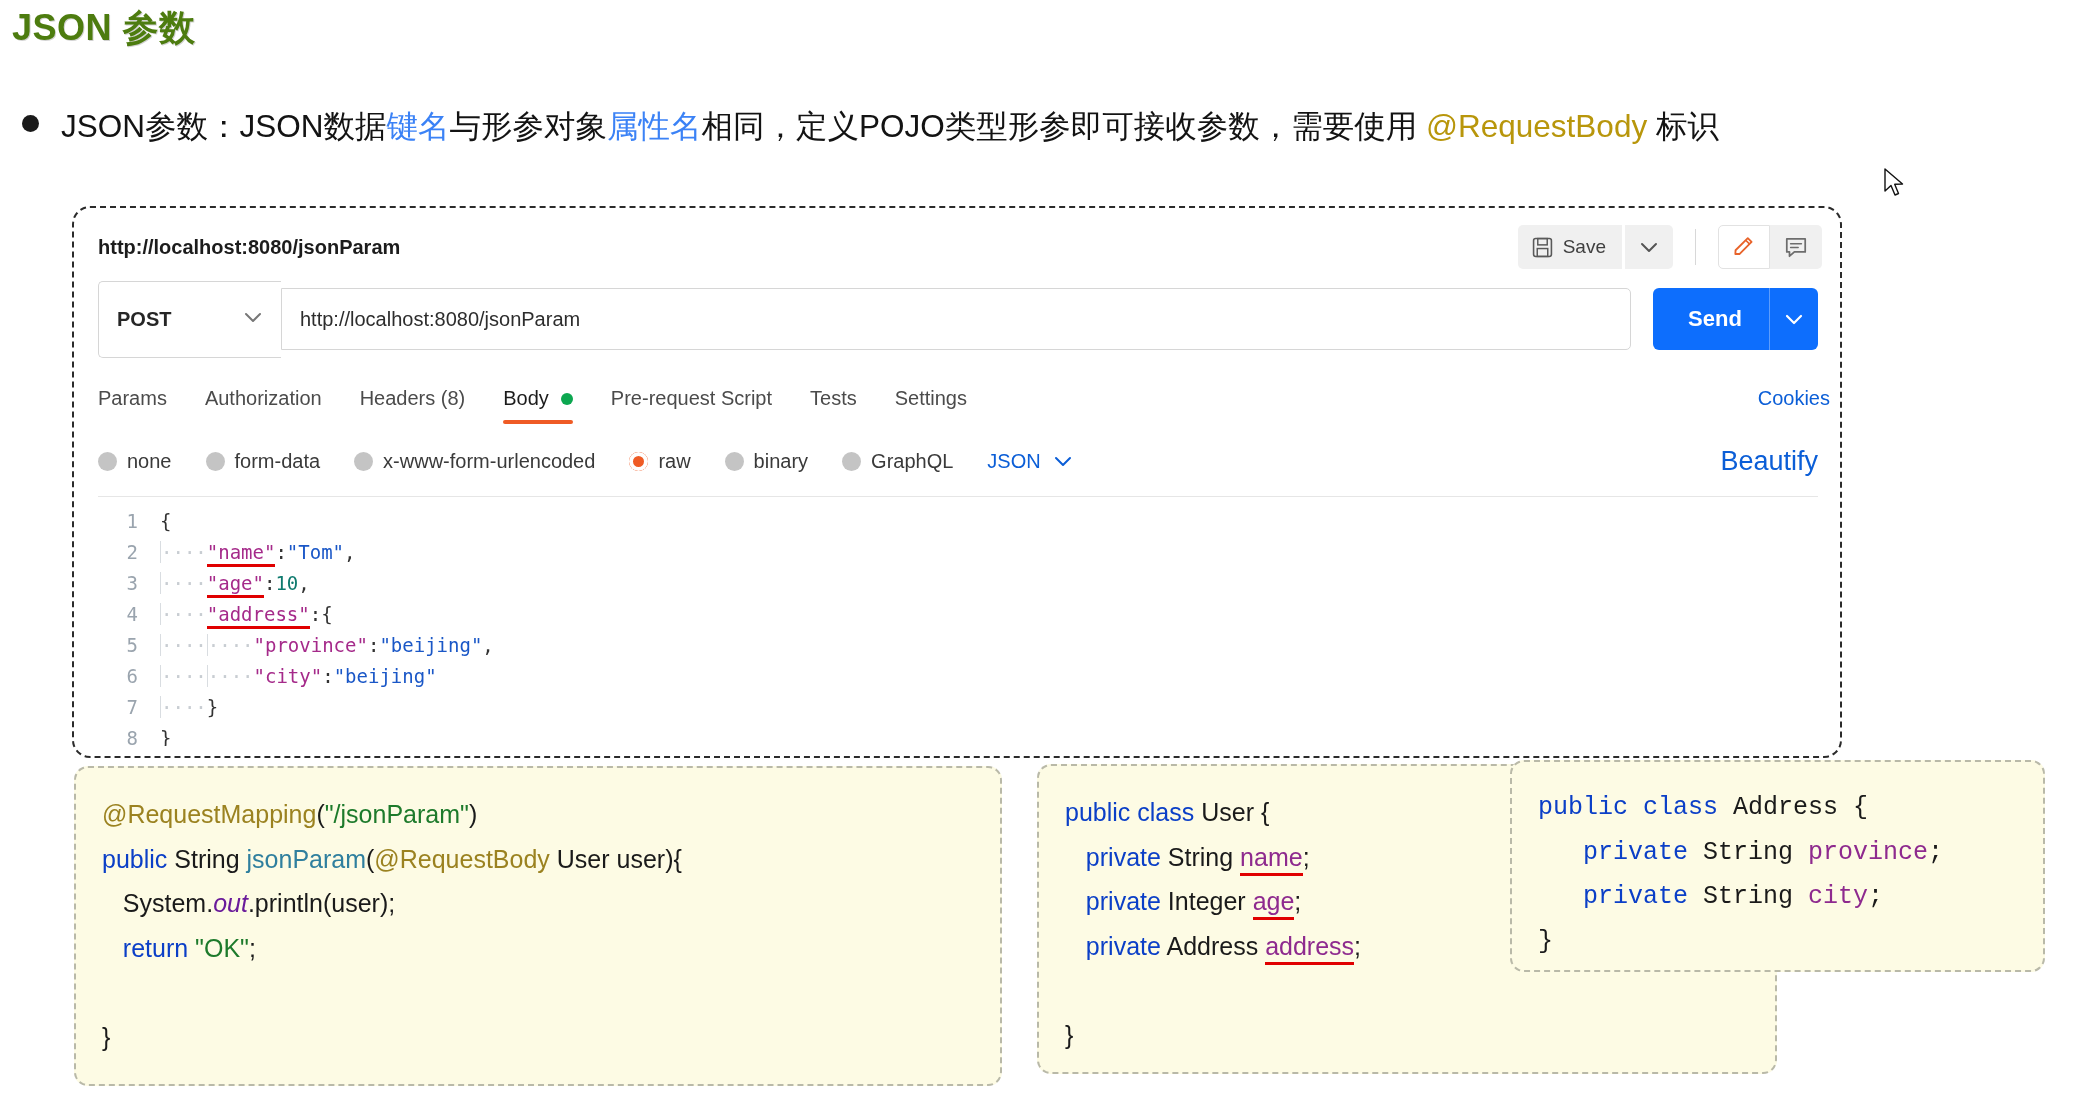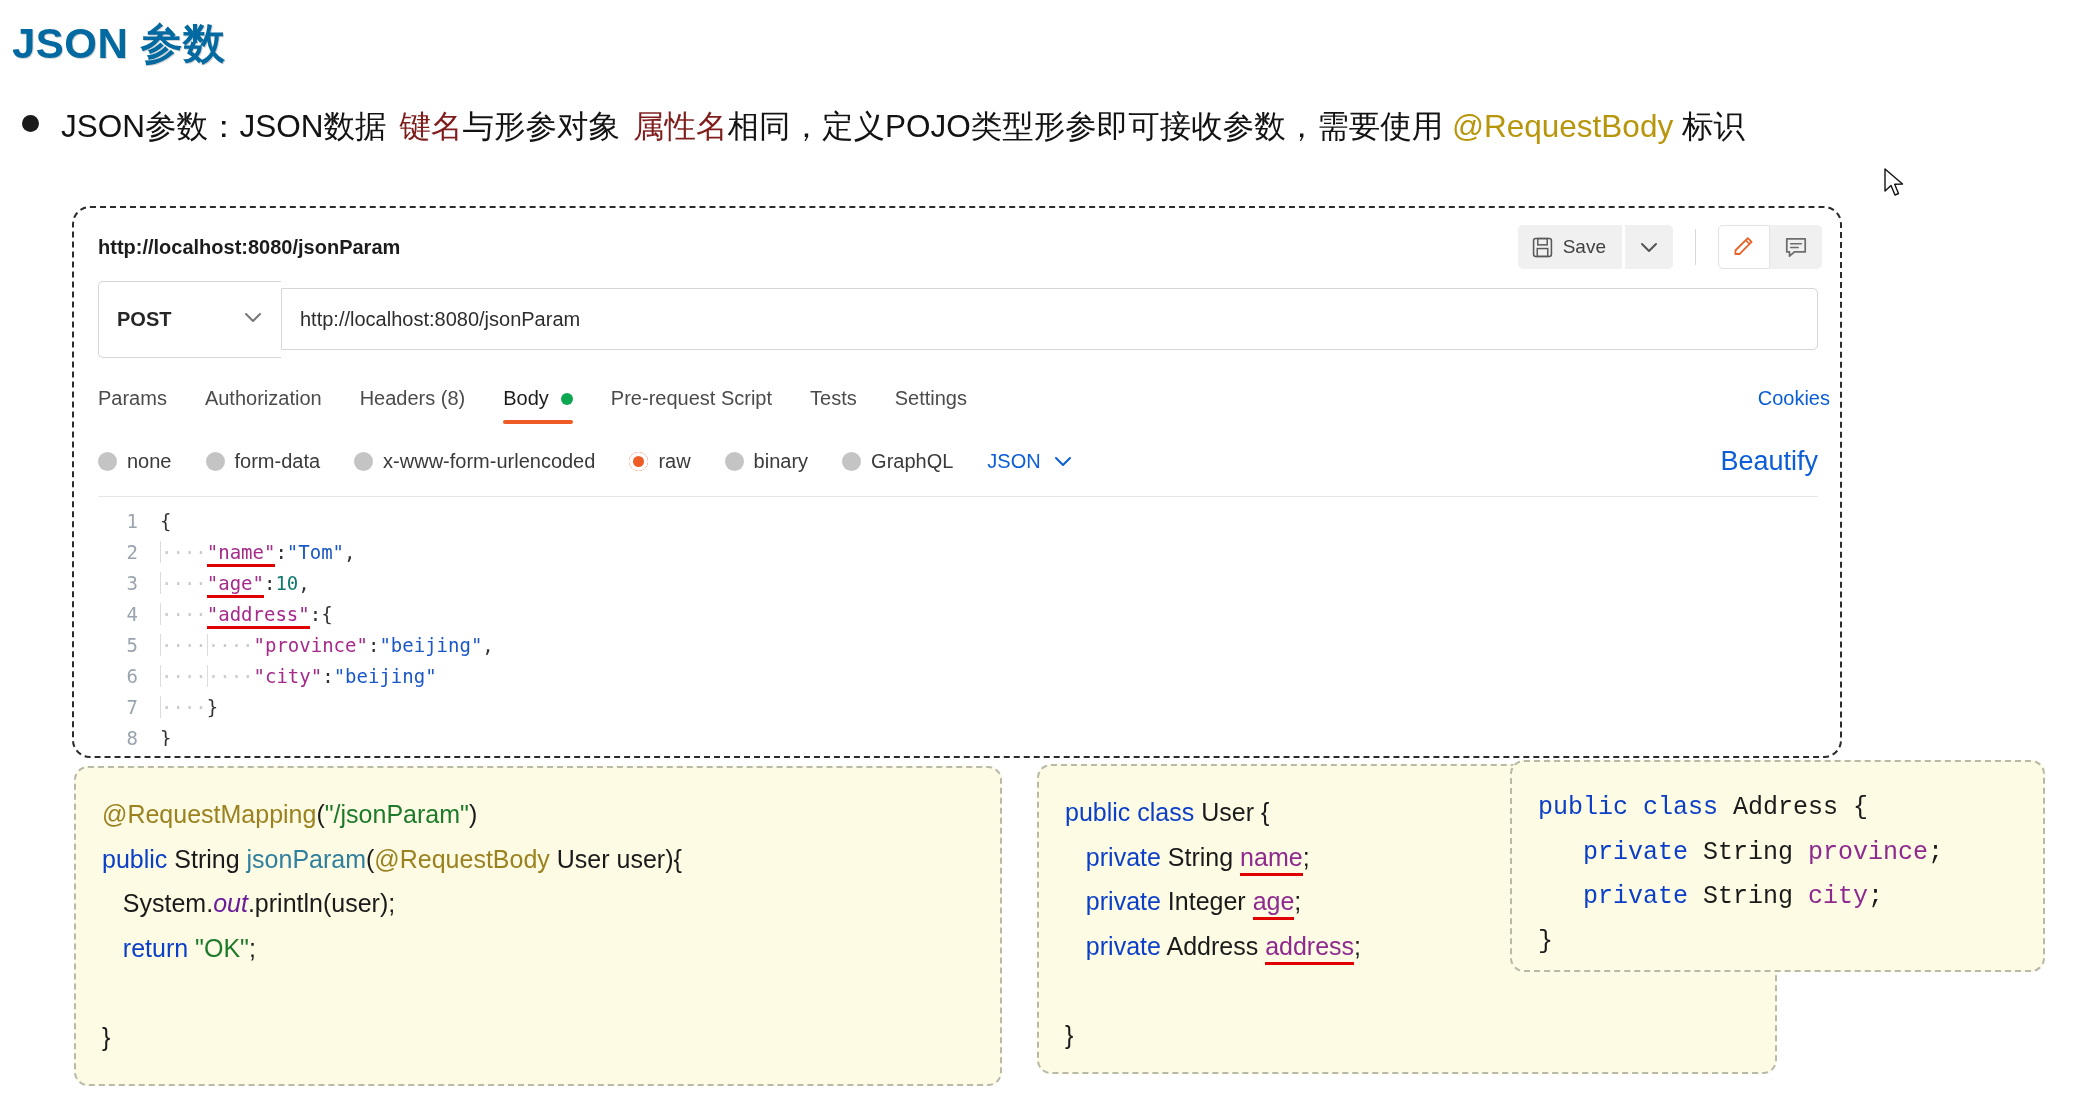--- a/index.html
+++ b/index.html
@@ -7,41 +7,41 @@
     margin: 0; padding: 0;
     width: 2092px; height: 1095px;
     background: #ffffff;
     font-family: "Liberation Sans", sans-serif;
     overflow: hidden;
   }
   .page { position: relative; width: 2092px; height: 1095px; background: #fff; }
 
   
   .slide-title {
-    position: absolute; left: 12px; top: 16px;
-    font-size: 42px; font-weight: bold;
-    color: #0369a1;
+    position: absolute; left: 12px; top: 4px;
+    font-size: 36px; font-weight: bold;
+    color: #4d7c0f;
     letter-spacing: 0.5px;
     text-shadow: 1px 1px 0 rgba(0,0,0,0.18);
   }
 
   
   .bullet-row {
     position: absolute; left: 22px; top: 108px;
     display: flex; align-items: baseline;
     white-space: nowrap;
   }
   .bullet-dot {
     width: 17px; height: 17px; border-radius: 50%;
     background: #1a1a1a; display: inline-block;
     margin-right: 22px; position: relative; top: -5px;
     flex: none;
   }
   .bullet-text { font-size: 31.5px; color: #131313; line-height: 1.15; }
-  .bullet-text .red { color: #7f1d1d; margin-left: 13px; }
+  .bullet-text .red { color: #3b82f6; }
   .bullet-text .gold { color: #b8960b; }
 
   
   .cursor { position: absolute; left: 1884px; top: 168px; width: 22px; height: 30px; }
 
   
   .postman {
     position: absolute; left: 72px; top: 206px;
     width: 1770px; height: 552px;
     border: 2.5px dashed #2b2b2b;
@@ -246,20 +246,29 @@
         <span class="method-label">POST</span>
         <span class="method-caret">
           <svg width="20" height="13" viewBox="0 0 20 13">
             <path d="M3,3 L10,10 L17,3" fill="none" stroke="#777" stroke-width="2" stroke-linecap="round" stroke-linejoin="round"></path>
           </svg>
         </span>
       </div>
       <div class="url-box">
         <span>http://localhost:8080/jsonParam</span>
       </div>
+      <div class="send-btn">
+        <span class="send-label">Send</span>
+        <span class="send-sep"></span>
+        <span class="send-caret">
+          <svg width="20" height="13" viewBox="0 0 20 13">
+            <path d="M3,3 L10,10 L17,3" fill="none" stroke="#fff" stroke-width="2.2" stroke-linecap="round" stroke-linejoin="round"></path>
+          </svg>
+        </span>
+      </div>
     </div>
 
     <div class="pm-tabs" id="pm-tabs">
         <div class="pm-tab">
           <span>Params</span>
         </div>
         <div class="pm-tab">
           <span>Authorization</span>
         </div>
         <div class="pm-tab">

